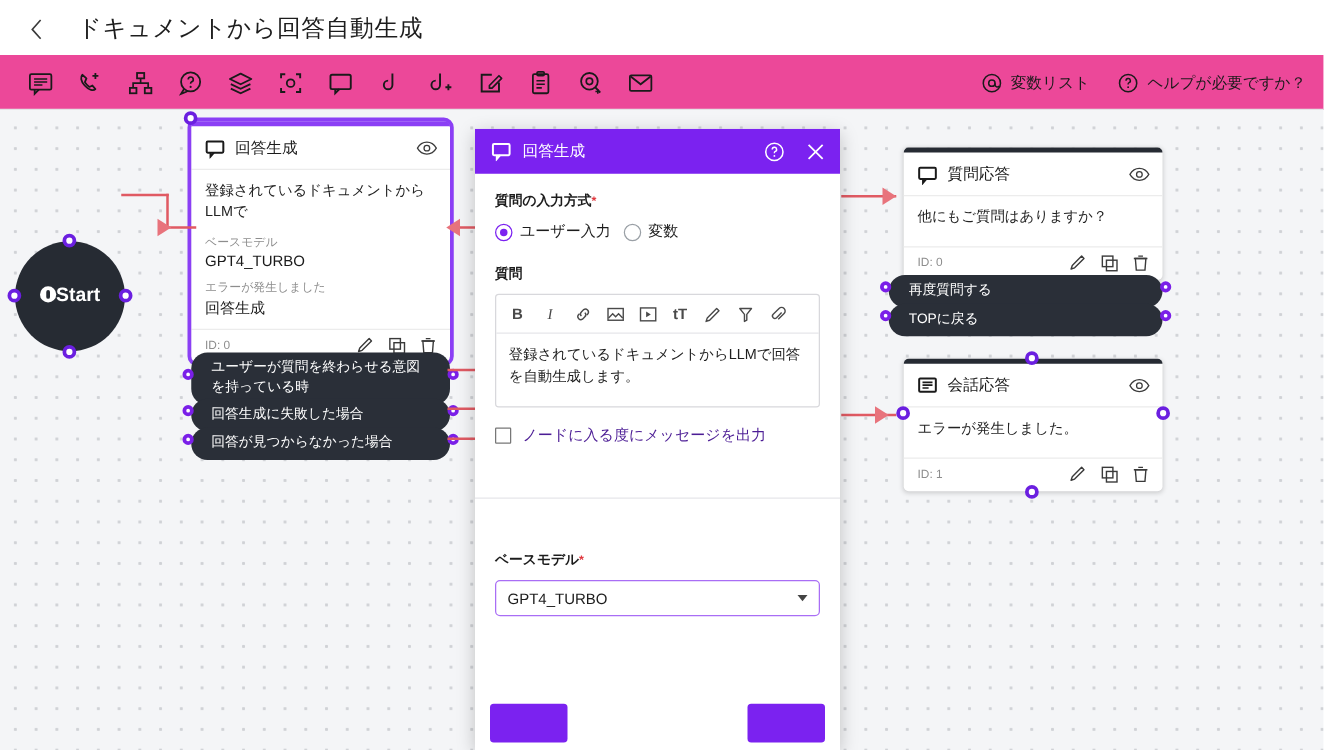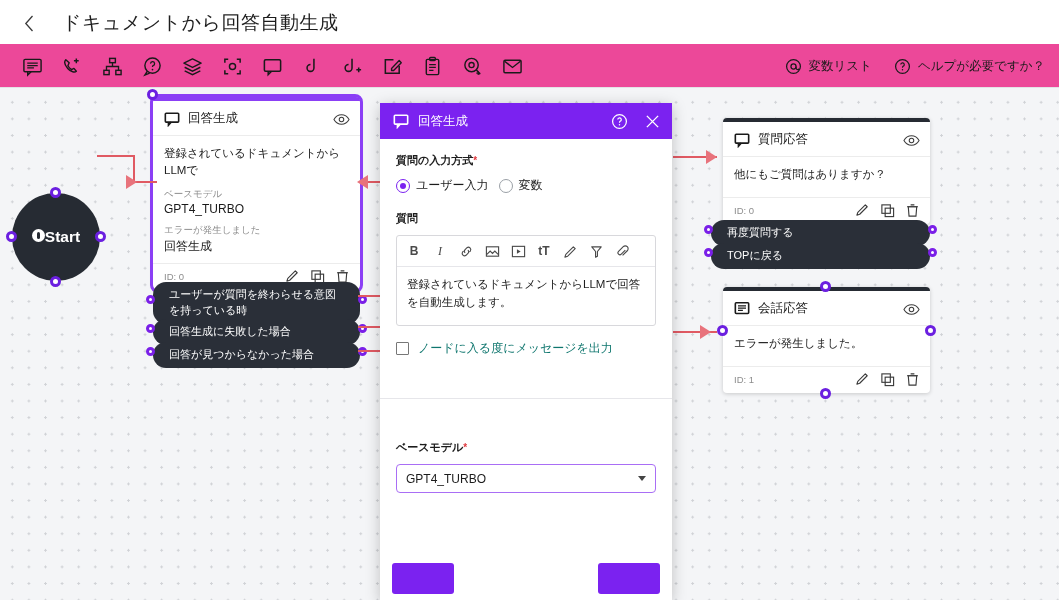--- a/index.html
+++ b/index.html
@@ -97,21 +97,21 @@
   .rb.on { border-color:#7b22f0; }
   .rb.on:after { content:""; position:absolute; left:3px; top:3px; width:6px; height:6px;
     border-radius:50%; background:#7b22f0; }
   .rte { border:1px solid #d8d8dc; border-radius:3px; }
   .rte-bar { display:flex; align-items:center; gap:0px; padding:4px 4px; border-bottom:1px solid #e6e6ea; }
   .rte-b { width:26px; height:22px; display:flex; align-items:center; justify-content:center;
     cursor:pointer; color:#4a4a4a; font-size:12px; }
   .rte-area { min-height:58px; padding:9px 10px; font-size:11.5px; color:#1e1e1e; line-height:1.55; }
   .chk-row { display:flex; align-items:center; gap:9px; margin-top:14px; cursor:pointer; }
   .chk { width:13px; height:13px; border:1.5px solid #777; border-radius:1px; }
-  .chk-lbl { font-size:12px; color:#0f766e; }
+  .chk-lbl { font-size:12px; color:#4c1d95; }
   .divider { position:absolute; left:0; right:0; height:1px; background:#e6e6ea; }
 
   .sel-wrap { position:absolute; left:16px; top:301px; width:260px; }
   .sel-box { height:29px; border:1.6px solid #a96ef5; border-radius:4px; display:flex;
     align-items:center; padding:0 9px; cursor:pointer; background:#fff; }
   .sel-val { font-size:12px; color:#1c1c1c; flex:1; }
   .caret { width:0; height:0; border-left:4.5px solid transparent; border-right:4.5px solid transparent;
     border-top:5px solid #444; }
   .dropdown { position:absolute; left:398px; top:440px; width:254px; height:160px; background:#fff;
     box-shadow:0 3px 10px rgba(0,0,0,.2); z-index:40; overflow:hidden; }

